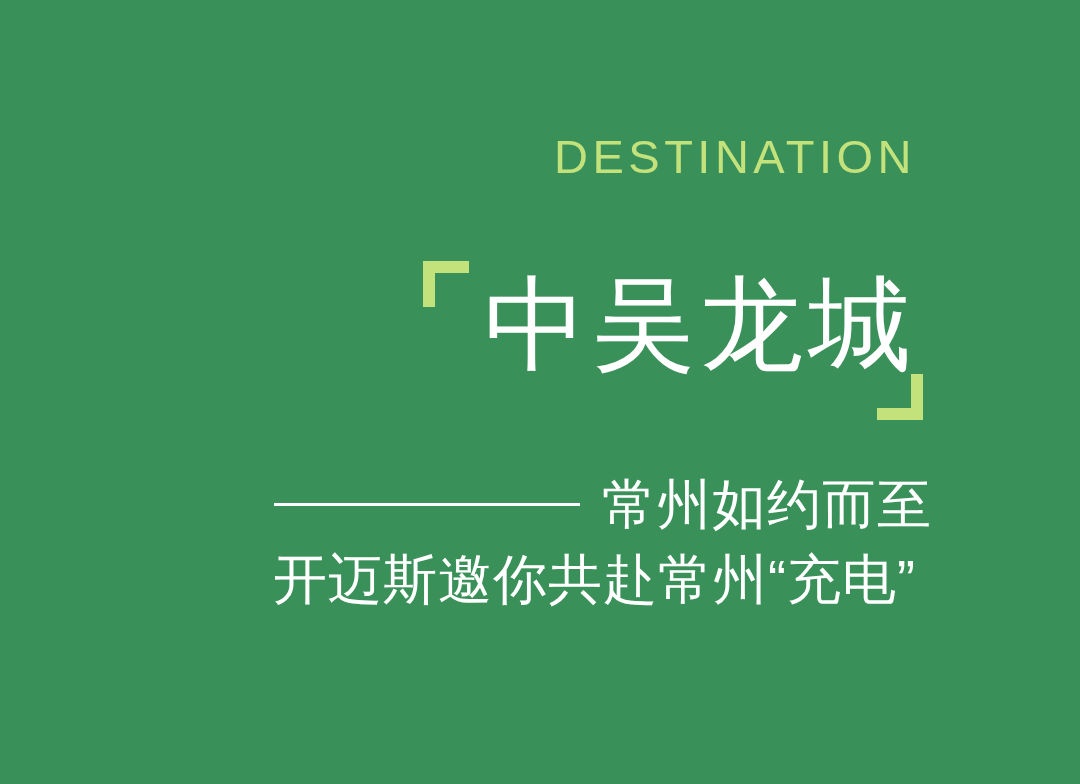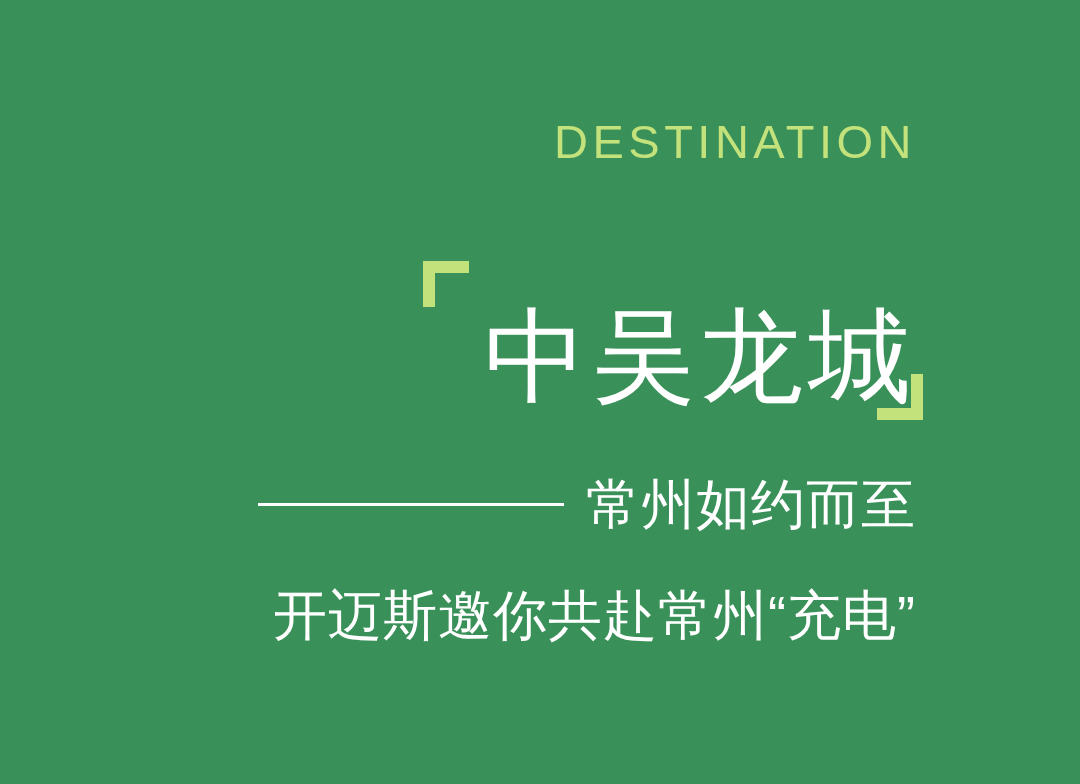--- a/index.html
+++ b/index.html
@@ -23,21 +23,21 @@
   }
 
   
   .eyebrow-row {
     position: absolute;
     left: 0;
     top: 118px;
     width: 916px;
     height: 62px;
     display: flex;
-    align-items: flex-start;
+    align-items: flex-end;
     justify-content: flex-end;
     white-space: nowrap;
     gap: 12px;
   }
   .eyebrow-en {
     font-size: 47px;
     line-height: 1;
     font-weight: 300;
     letter-spacing: 4.5px;
     color: #C4E27C;
@@ -62,21 +62,20 @@
   .title-main {
     position: absolute;
     right: 0;
     top: 18px;
     font-size: 103px;
     line-height: 1;
     font-weight: 400;
     letter-spacing: 5px;
     color: #FFFFFF;
     white-space: nowrap;
-    margin-top: 32px;
   }
   .bracket {
     position: absolute;
     width: 34px;
     height: 34px;
   }
   .bracket-tl {
     left: 423px;
     top: 6px;
     border-top: 12px solid #C4E27C;
@@ -85,21 +84,21 @@
   .bracket-br {
     left: 877px;
     top: 119px;
     border-bottom: 12px solid #C4E27C;
     border-right: 12px solid #C4E27C;
   }
 
   
   .subtitle-row {
     position: absolute;
-    left: 0;
+    left: 16px;
     top: 472px;
     width: 916px;
     height: 64px;
     display: flex;
     align-items: center;
     justify-content: flex-end;
     white-space: nowrap;
   }
   .rule {
     width: 306px;
@@ -113,25 +112,25 @@
     line-height: 1;
     font-weight: 400;
     letter-spacing: 1px;
     color: #FFFFFF;
   }
 
   
   .tagline-row {
     position: absolute;
     left: 0;
-    top: 583px;
+    top: 552px;
     width: 916px;
     height: 64px;
     display: flex;
-    align-items: center;
+    align-items: flex-start;
     justify-content: flex-end;
     white-space: nowrap;
   }
   .tagline-text {
     font-size: 54px;
     line-height: 1;
     font-weight: 400;
     letter-spacing: 1px;
     color: #FFFFFF;
   }

